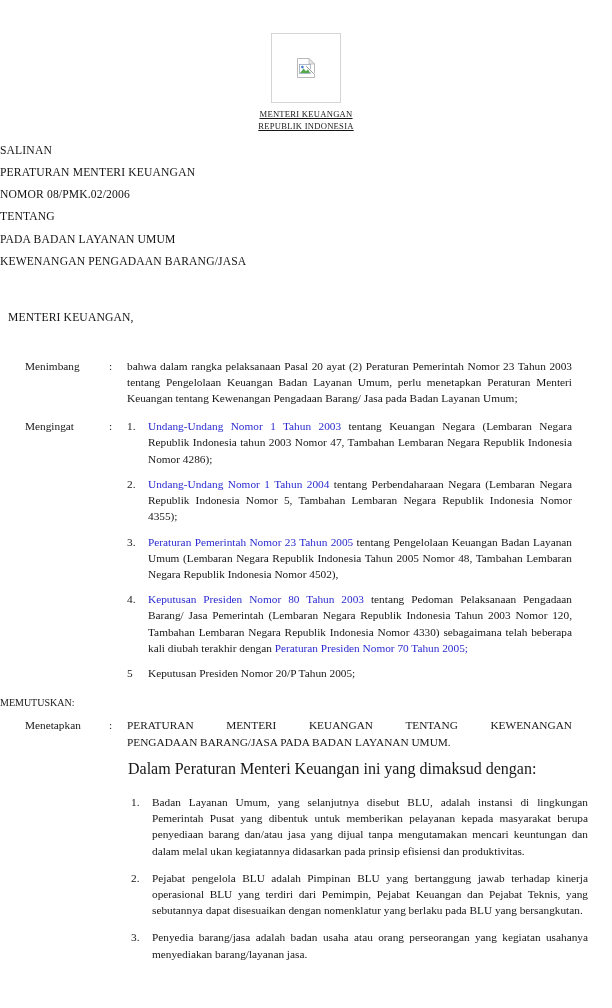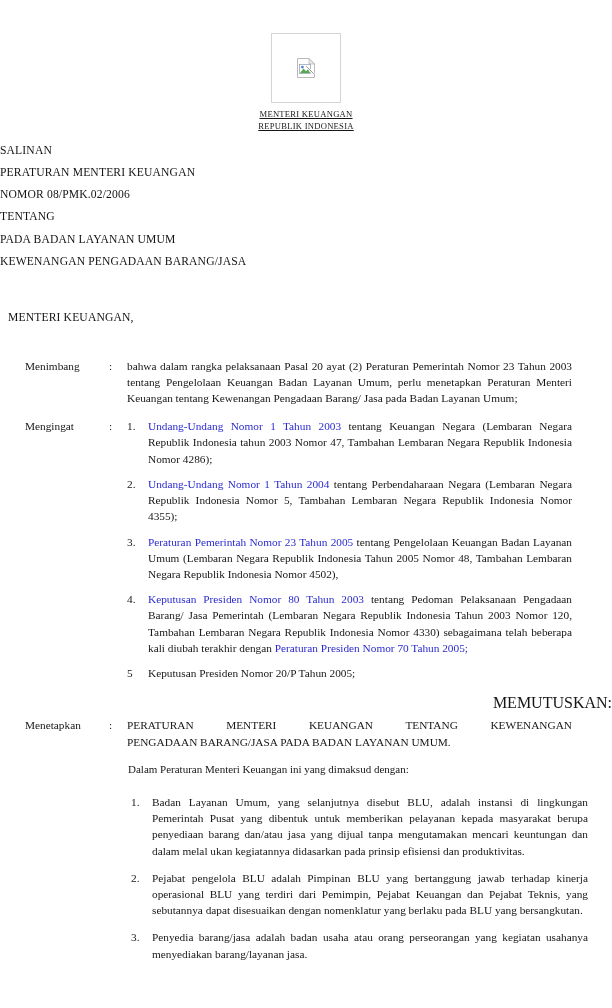--- a/index.html
+++ b/index.html
@@ -126,35 +126,35 @@
     text-align: justify;
     text-justify: inter-word;
   }
   a.doclink, .doclink {
     color: #2a2ad0;
     text-decoration: none;
   }
 
   
   .center-line {
-    text-align: right;
-    font-size: 16px;
+    text-align: left;
+    font-size: 10px;
     line-height: 16.2px;
     margin-top: 16px;
   }
   .pasal-heading {
     text-align: center;
     font-size: 11.3px;
     line-height: 16.2px;
     margin-top: 22px;
   }
   .pasal-intro {
     padding-left: 128px;
     padding-right: 24px;
-    font-size: 11px;
+    font-size: 16px;
     line-height: 16.2px;
     margin-top: 11px;
   }
 
   
   .justify-hard {
     text-align: justify;
     text-justify: inter-word;
   }
   .justify-hard .force-line {

